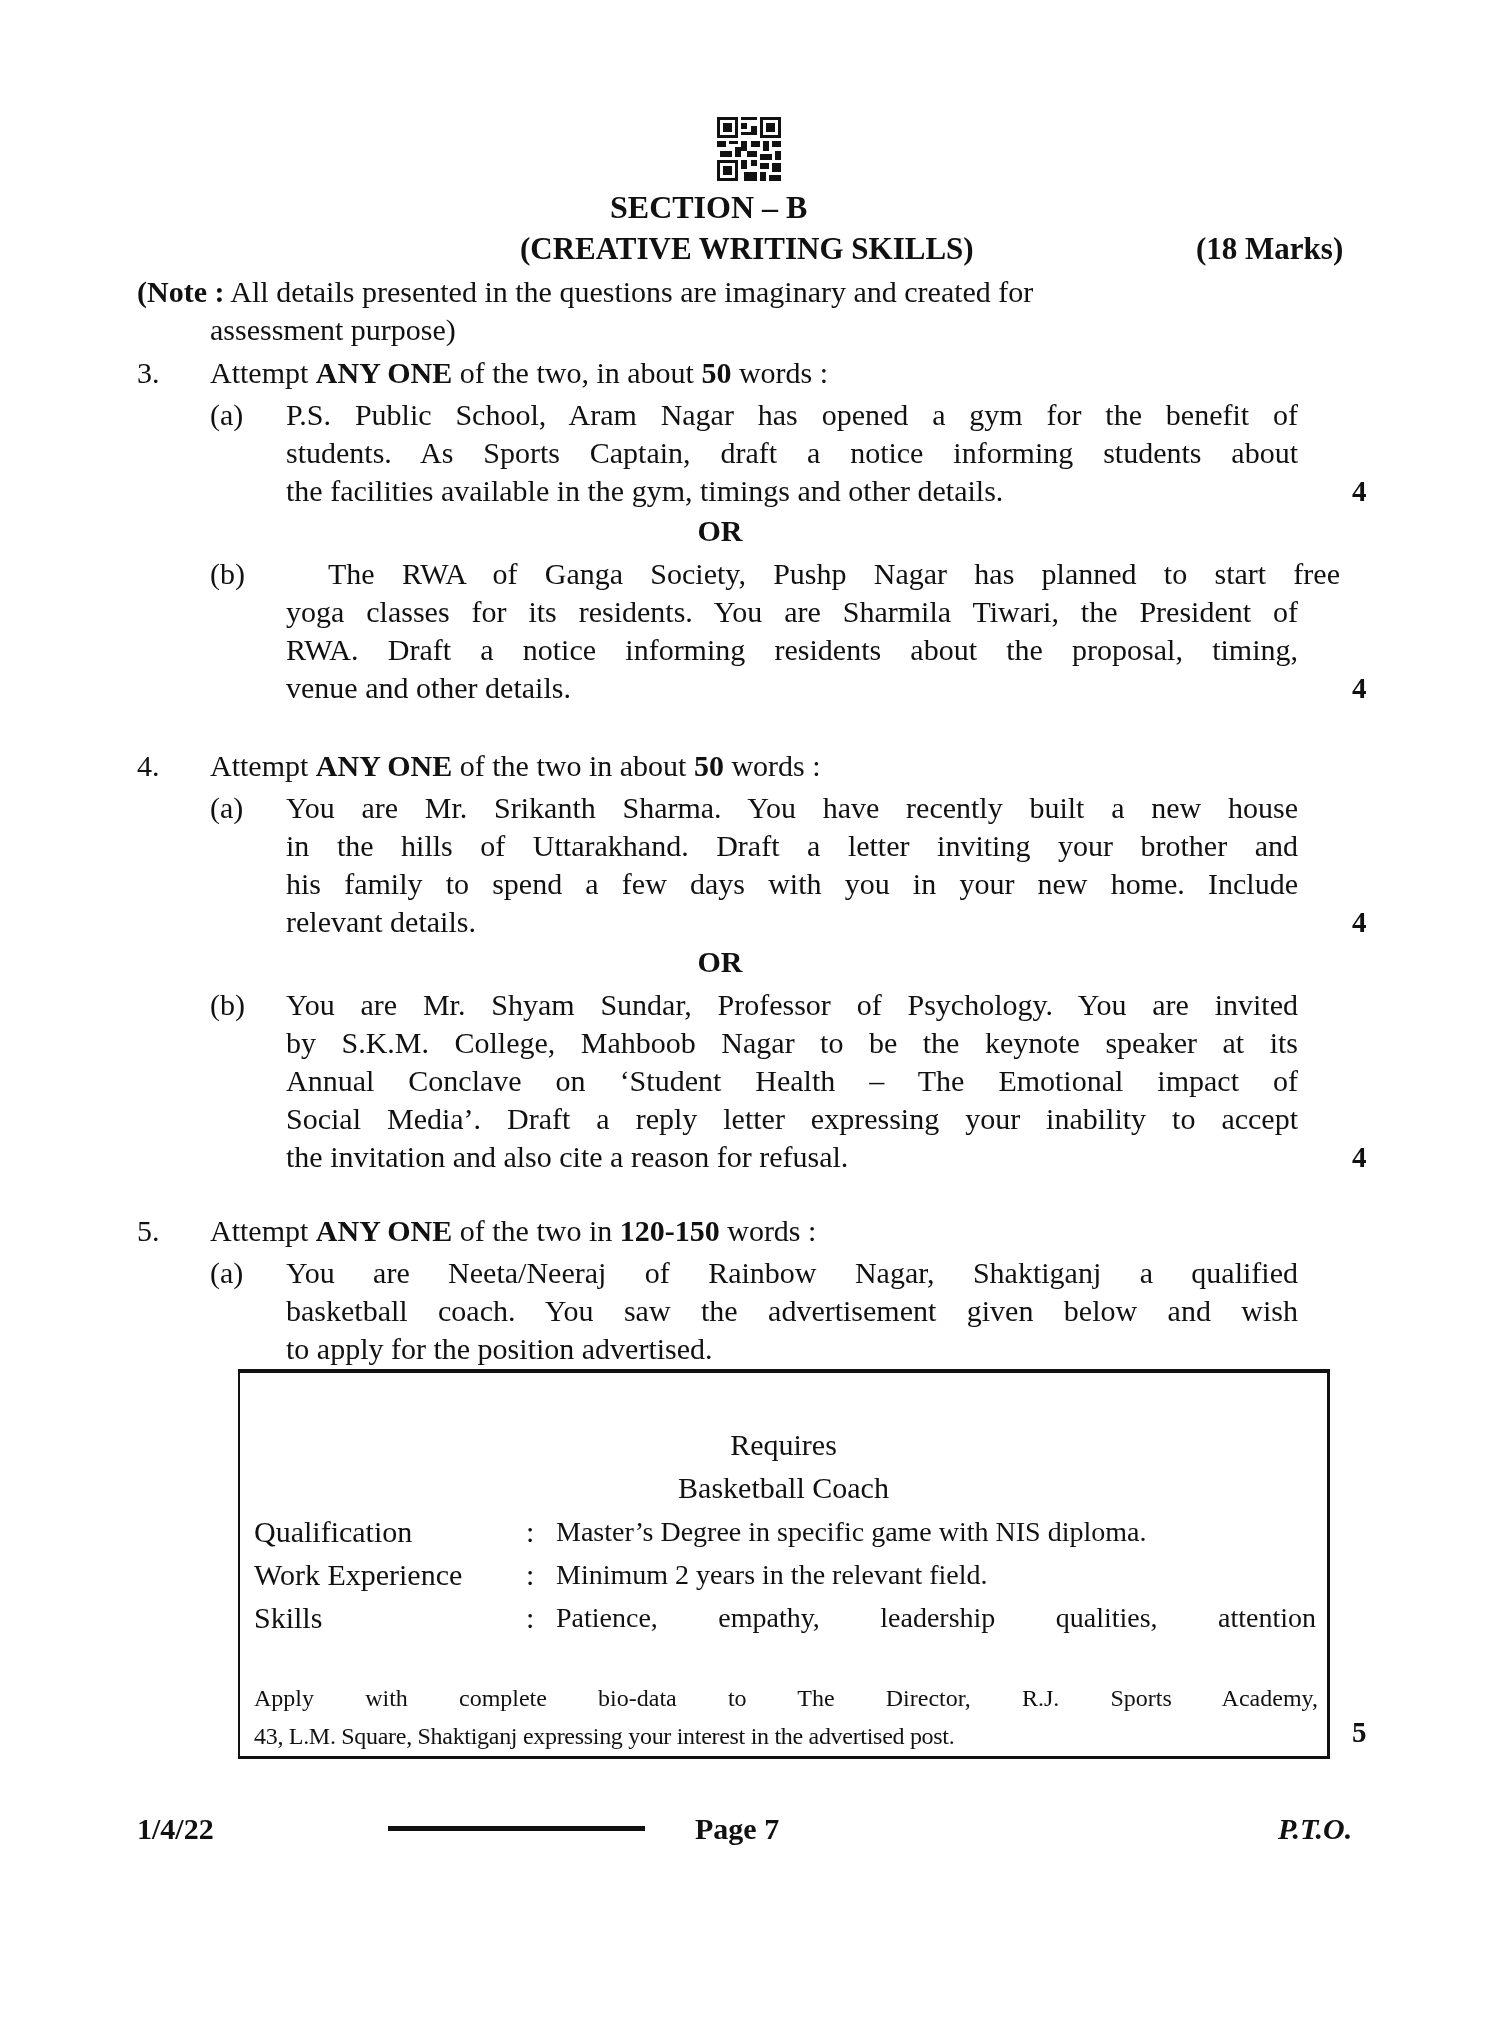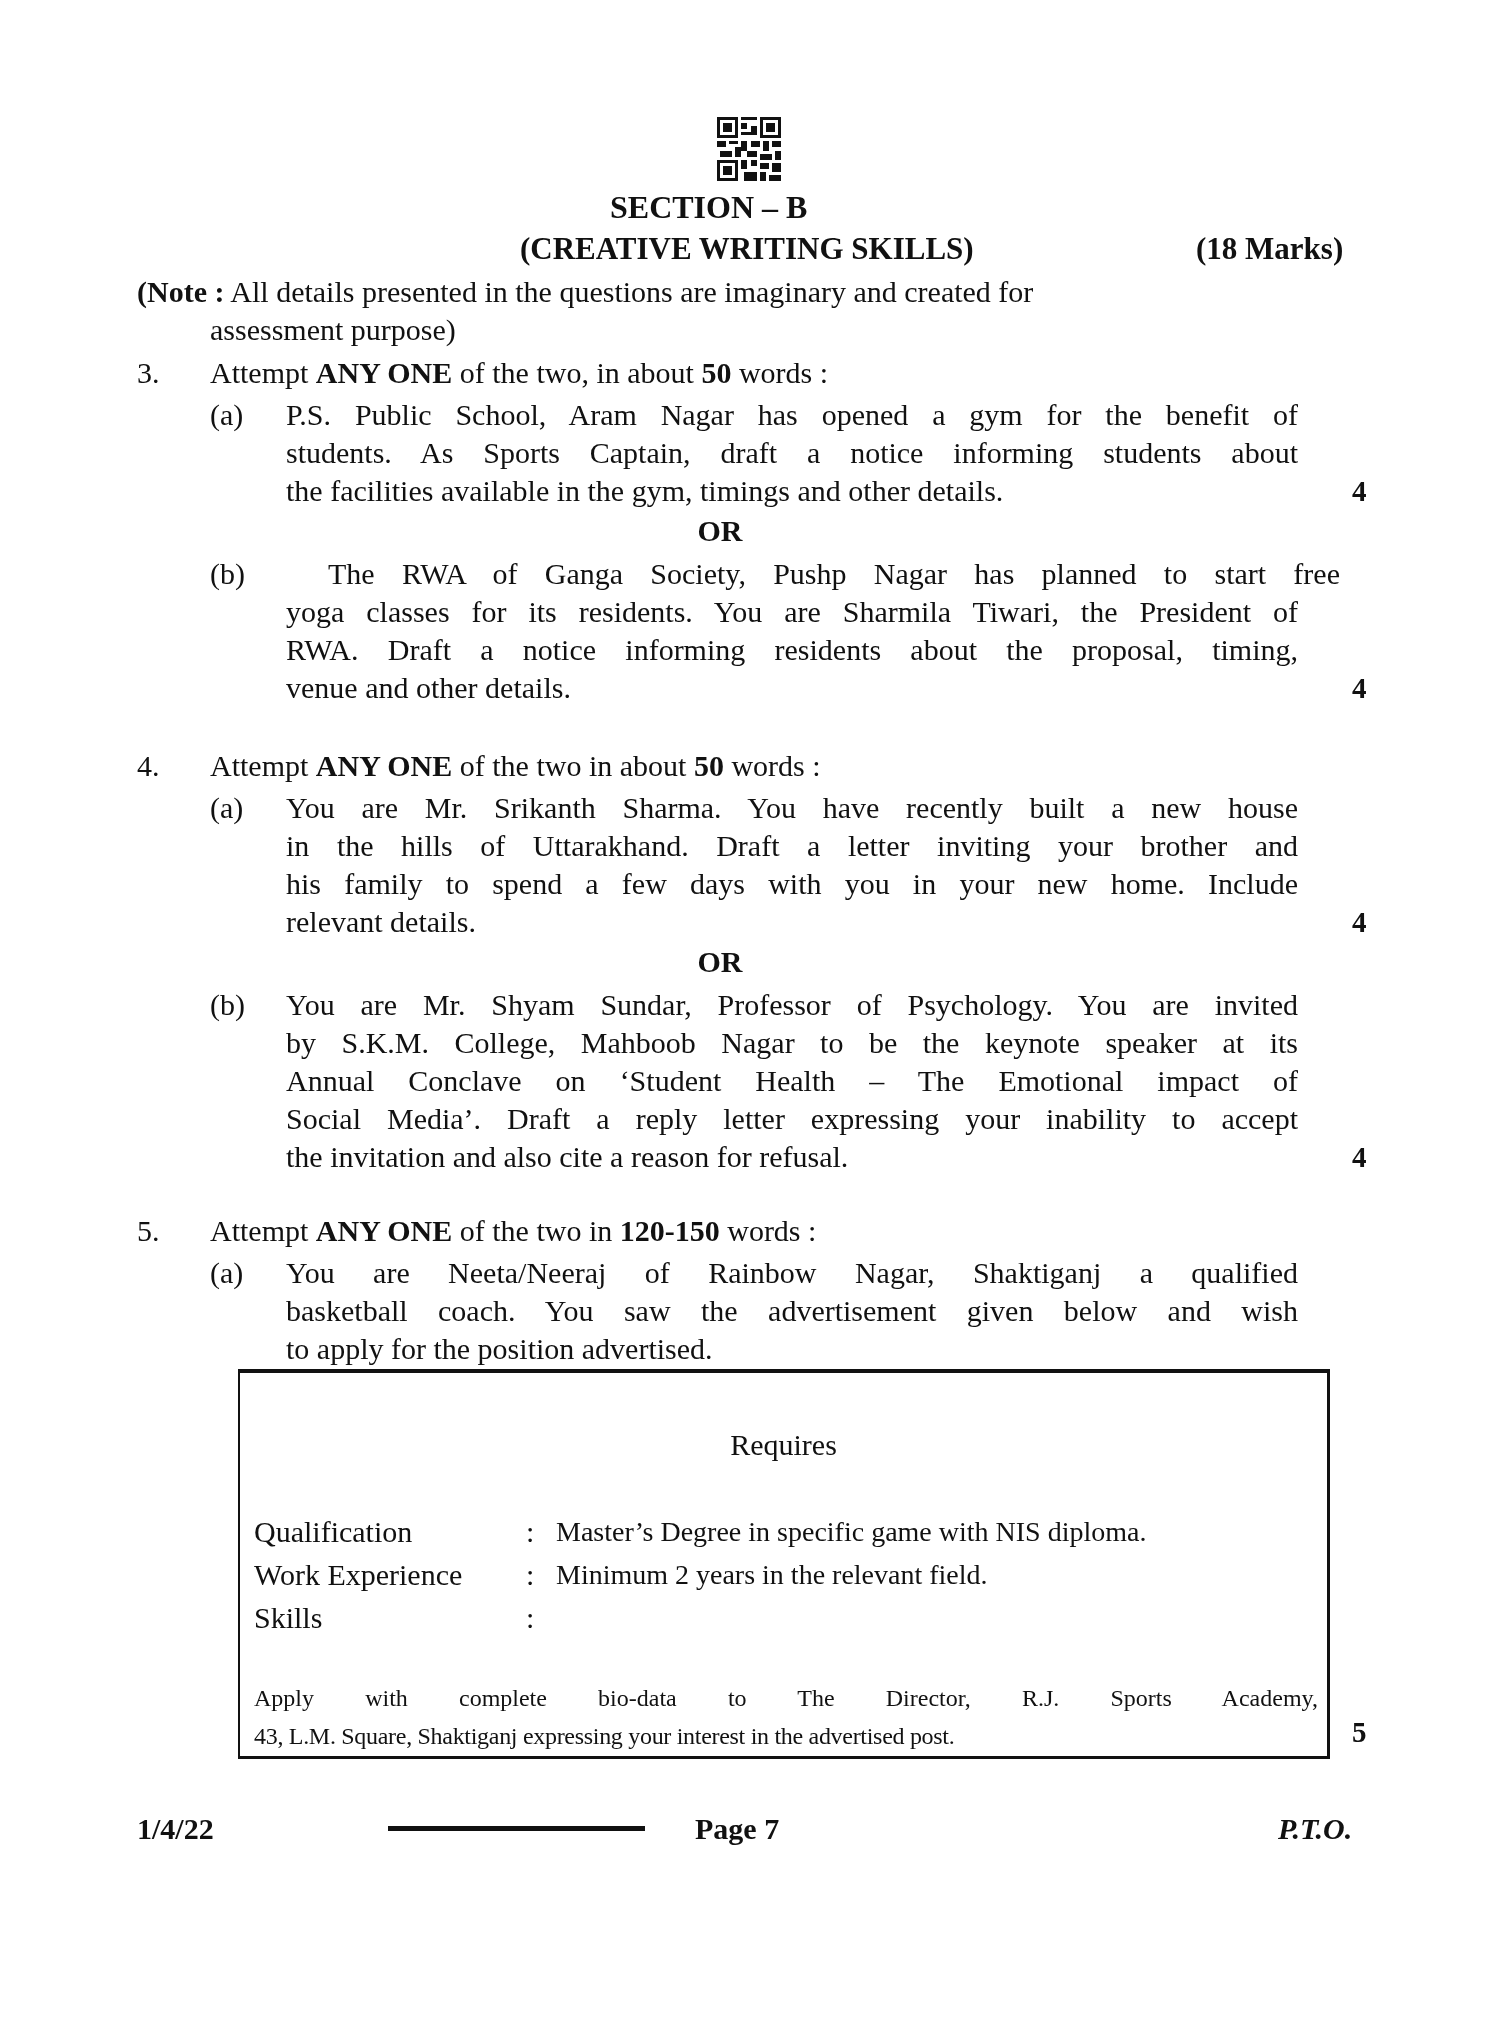--- a/index.html
+++ b/index.html
@@ -130,31 +130,33 @@
     <span>Attempt </span><span class="bold">ANY ONE</span><span> of the two in </span><span class="bold">120-150</span><span> words :</span>
   </div>
 
   <div class="sub" style="top:1254px;">(a)</div>
   <div class="line justify" style="left:286px; top:1254px; width:1012px;">You are Neeta/Neeraj of Rainbow Nagar, Shaktiganj a qualified</div>
   <div class="line justify" style="left:286px; top:1292px; width:1012px;">basketball coach. You saw the advertisement given below and wish</div>
   <div class="line" style="left:286px; top:1330px;">to apply for the position advertised.</div>
 
   <div class="box">
     <div class="center" style="top:53px;">Requires</div>
+    <div class="center" style="top:96px;">Basketball Coach</div>
 
     <div class="lbl" style="top:140px;">Qualification</div>
     <div class="colon" style="top:140px;">:</div>
     <div class="val" style="top:140px;">Master’s Degree in specific game with NIS diploma.</div>
 
     <div class="lbl" style="top:183px;">Work Experience</div>
     <div class="colon" style="top:183px;">:</div>
     <div class="val" style="top:183px;">Minimum 2 years in the relevant field.</div>
 
     <div class="lbl" style="top:226px;">Skills</div>
     <div class="colon" style="top:226px;">:</div>
+    <div class="val justify" style="top:226px;">Patience, empathy, leadership qualities, attention</div>
 
     <div class="apply justify" style="top:306px;">Apply with complete bio-data to The Director, R.J. Sports Academy,</div>
     <div class="apply" style="top:344px; letter-spacing:-0.3px;">43, L.M. Square, Shaktiganj expressing your interest in the advertised post.</div>
   </div>
   <div class="marks" style="top:1713px;">5</div>
 </div>
 
 <div class="line bold" style="left:137px; top:1810px;">1/4/22</div>
 <div class="footer-line"></div>
 <div class="line bold" style="left:695px; top:1810px;">Page 7</div>

